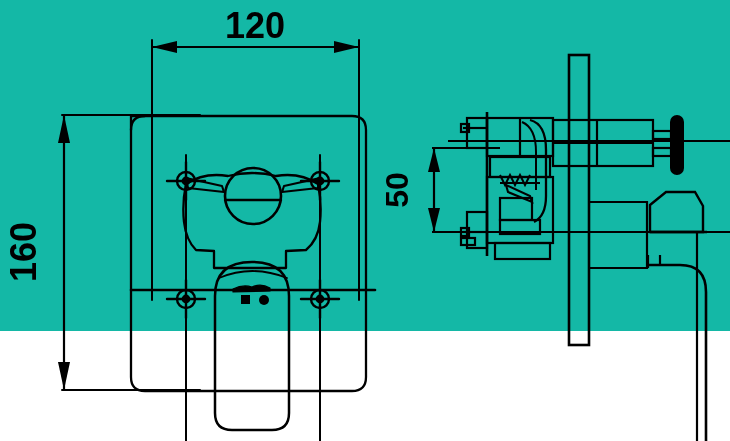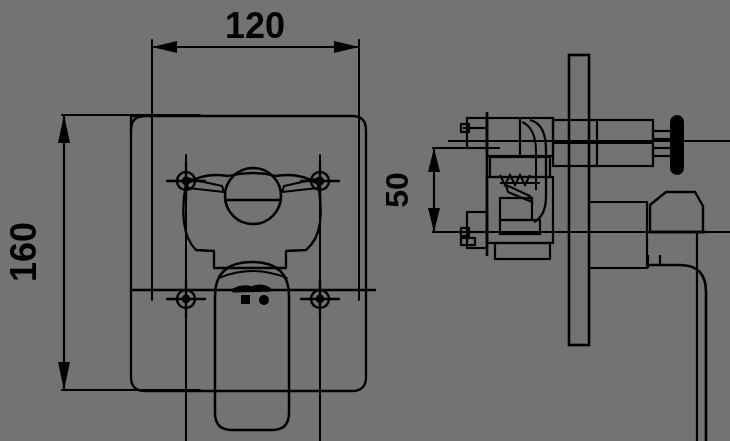--- a/index.html
+++ b/index.html
@@ -10,22 +10,22 @@
   }
   body {
     width: 730px;
     height: 441px;
     overflow: hidden;
     font-family: "Liberation Sans", sans-serif;
   }
   #drawing-root {
     position: relative;
     width: 730px;
-    height: 441px;
-    background: #737373;
+    height: 331px;
+    background: #14b8a6;
   }
   svg.draw {
     position: absolute;
     top: 0;
     left: 0;
     width: 730px;
     height: 441px;
     display: block;
   }
   .dimtext {

